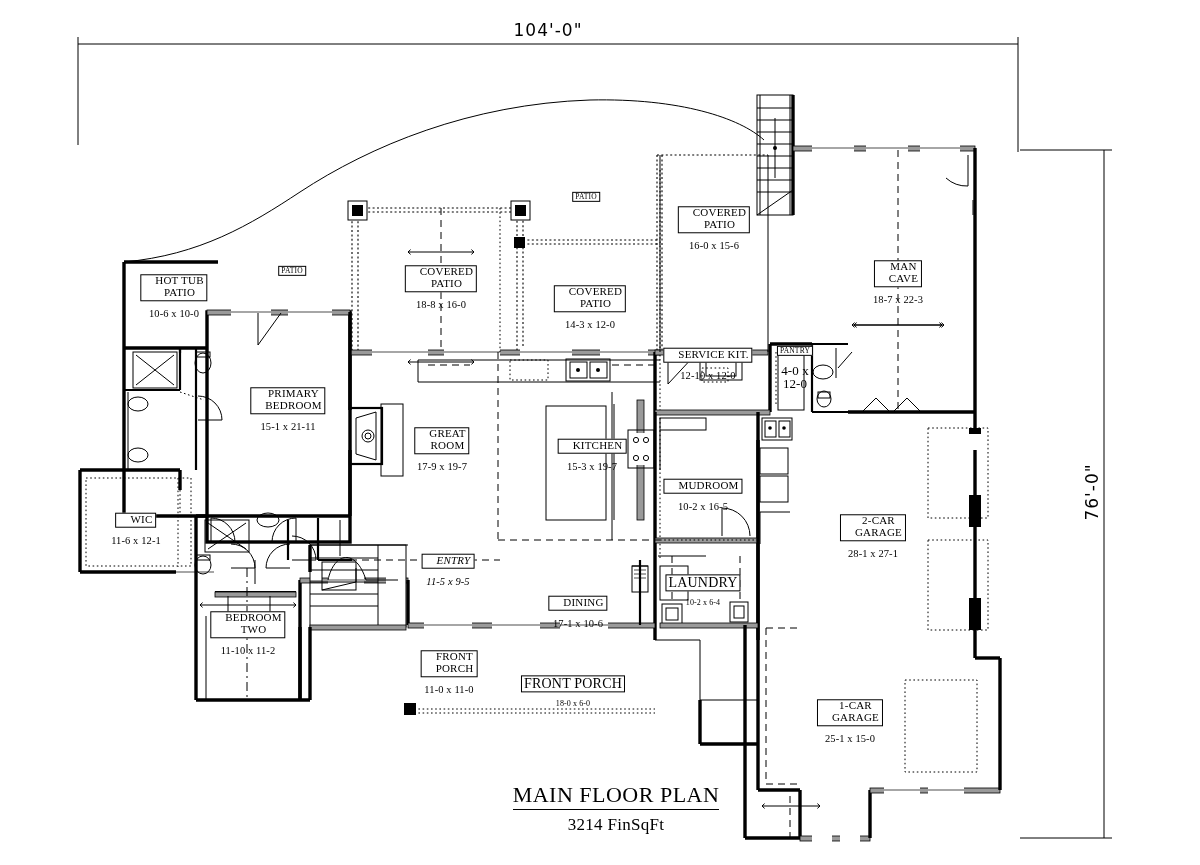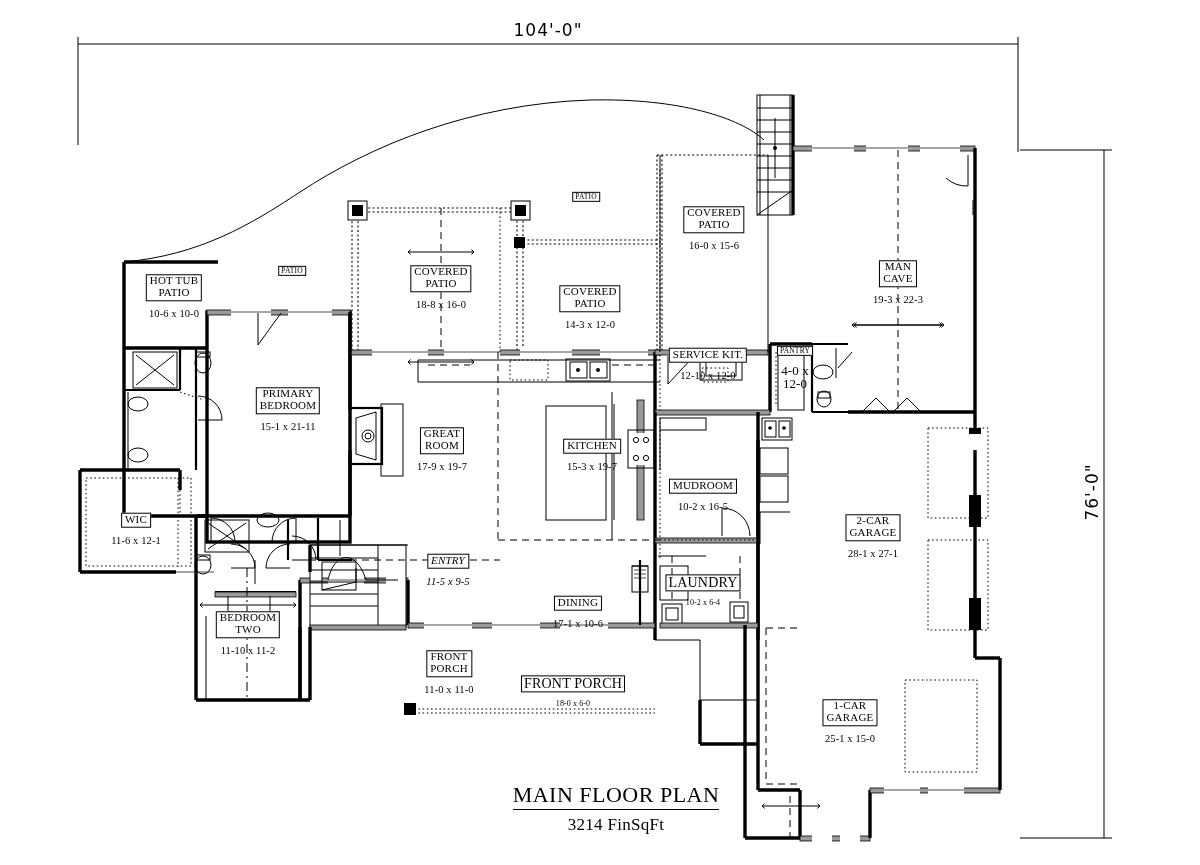--- a/index.html
+++ b/index.html
@@ -32,21 +32,21 @@
     text-align: center;
     line-height: 1.02;
     white-space: nowrap;
     pointer-events: none;
     transform: translate(-50%, -50%);
   }
   .room-label .name-box {
     display: inline-block;
     border: 1px solid #000;
     background: #fff;
-    padding: 0px 3px 1px 3px;
+    padding: 0px 3px 1px 14px;
     font-size: 11px;
     letter-spacing: 0.2px;
     line-height: 1.08;
   }
   .room-label .dims {
     display: block;
     font-size: 10.5px;
     margin-top: 8px;
     background: transparent;
     letter-spacing: 0.1px;
@@ -531,21 +531,21 @@
       <div class="room-label" style="left: 288px; top: 410px;"><span class="name-box">PRIMARY<br>BEDROOM</span><span class="dims">15-1 x 21-11</span></div>
       <div class="room-label" style="left: 136px; top: 528px;"><span class="name-box">WIC</span><span class="dims">11-6 x 12-1</span></div>
       <div class="room-label" style="left: 248px; top: 634px;"><span class="name-box">BEDROOM<br>TWO</span><span class="dims">11-10 x 11-2</span></div>
       <div class="room-label" style="left: 441px; top: 288px;"><span class="name-box">COVERED<br>PATIO</span><span class="dims">18-8 x 16-0</span></div>
       <div class="room-label" style="left: 590px; top: 308px;"><span class="name-box">COVERED<br>PATIO</span><span class="dims">14-3 x 12-0</span></div>
       <div class="room-label" style="left: 714px; top: 229px;"><span class="name-box">COVERED<br>PATIO</span><span class="dims">16-0 x 15-6</span></div>
       <div class="room-label" style="left: 442px; top: 450px;"><span class="name-box">GREAT<br>ROOM</span><span class="dims">17-9 x 19-7</span></div>
       <div class="room-label" style="left: 592px; top: 454px;"><span class="name-box">KITCHEN</span><span class="dims">15-3 x 19-7</span></div>
       <div class="room-label" style="left: 708px; top: 363px;"><span class="name-box">SERVICE KIT.</span><span class="dims">12-10 x 12-0</span></div>
       <div class="room-label tiny" style="left: 795px; top: 365px;"><span class="name-box">PANTRY</span><span class="dims">4-0 x<br>12-0</span></div>
-      <div class="room-label" style="left: 898px; top: 283px;"><span class="name-box">MAN<br>CAVE</span><span class="dims">19-3 x 22-3</span></div>
+      <div class="room-label" style="left: 898px; top: 283px;"><span class="name-box">MAN<br>CAVE</span><span class="dims">18-7 x 22-3</span></div>
       <div class="room-label" style="left: 703px; top: 494px;"><span class="name-box">MUDROOM</span><span class="dims">10-2 x 16-5</span></div>
       <div class="room-label small" style="left: 703px; top: 591px;"><span class="name-box">LAUNDRY</span><span class="dims">10-2 x 6-4</span></div>
       <div class="room-label" style="left: 448px; top: 569px; font-style: italic;"><span class="name-box">ENTRY</span><span class="dims">11-5 x 9-5</span></div>
       <div class="room-label" style="left: 578px; top: 611px;"><span class="name-box">DINING</span><span class="dims">17-1 x 10-6</span></div>
       <div class="room-label" style="left: 449px; top: 673px;"><span class="name-box">FRONT<br>PORCH</span><span class="dims">11-0 x 11-0</span></div>
       <div class="room-label small" style="left: 573px; top: 692px;"><span class="name-box">FRONT PORCH</span><span class="dims">18-0 x 6-0</span></div>
       <div class="room-label" style="left: 873px; top: 537px;"><span class="name-box">2-CAR<br>GARAGE</span><span class="dims">28-1 x 27-1</span></div>
       <div class="room-label" style="left: 850px; top: 722px;"><span class="name-box">1-CAR<br>GARAGE</span><span class="dims">25-1 x 15-0</span></div>
       <div class="room-label patio-tag" style="left: 292px; top: 268px;"><span class="name-box">PATIO</span></div>
       <div class="room-label patio-tag" style="left: 586px; top: 194px;"><span class="name-box">PATIO</span></div>

